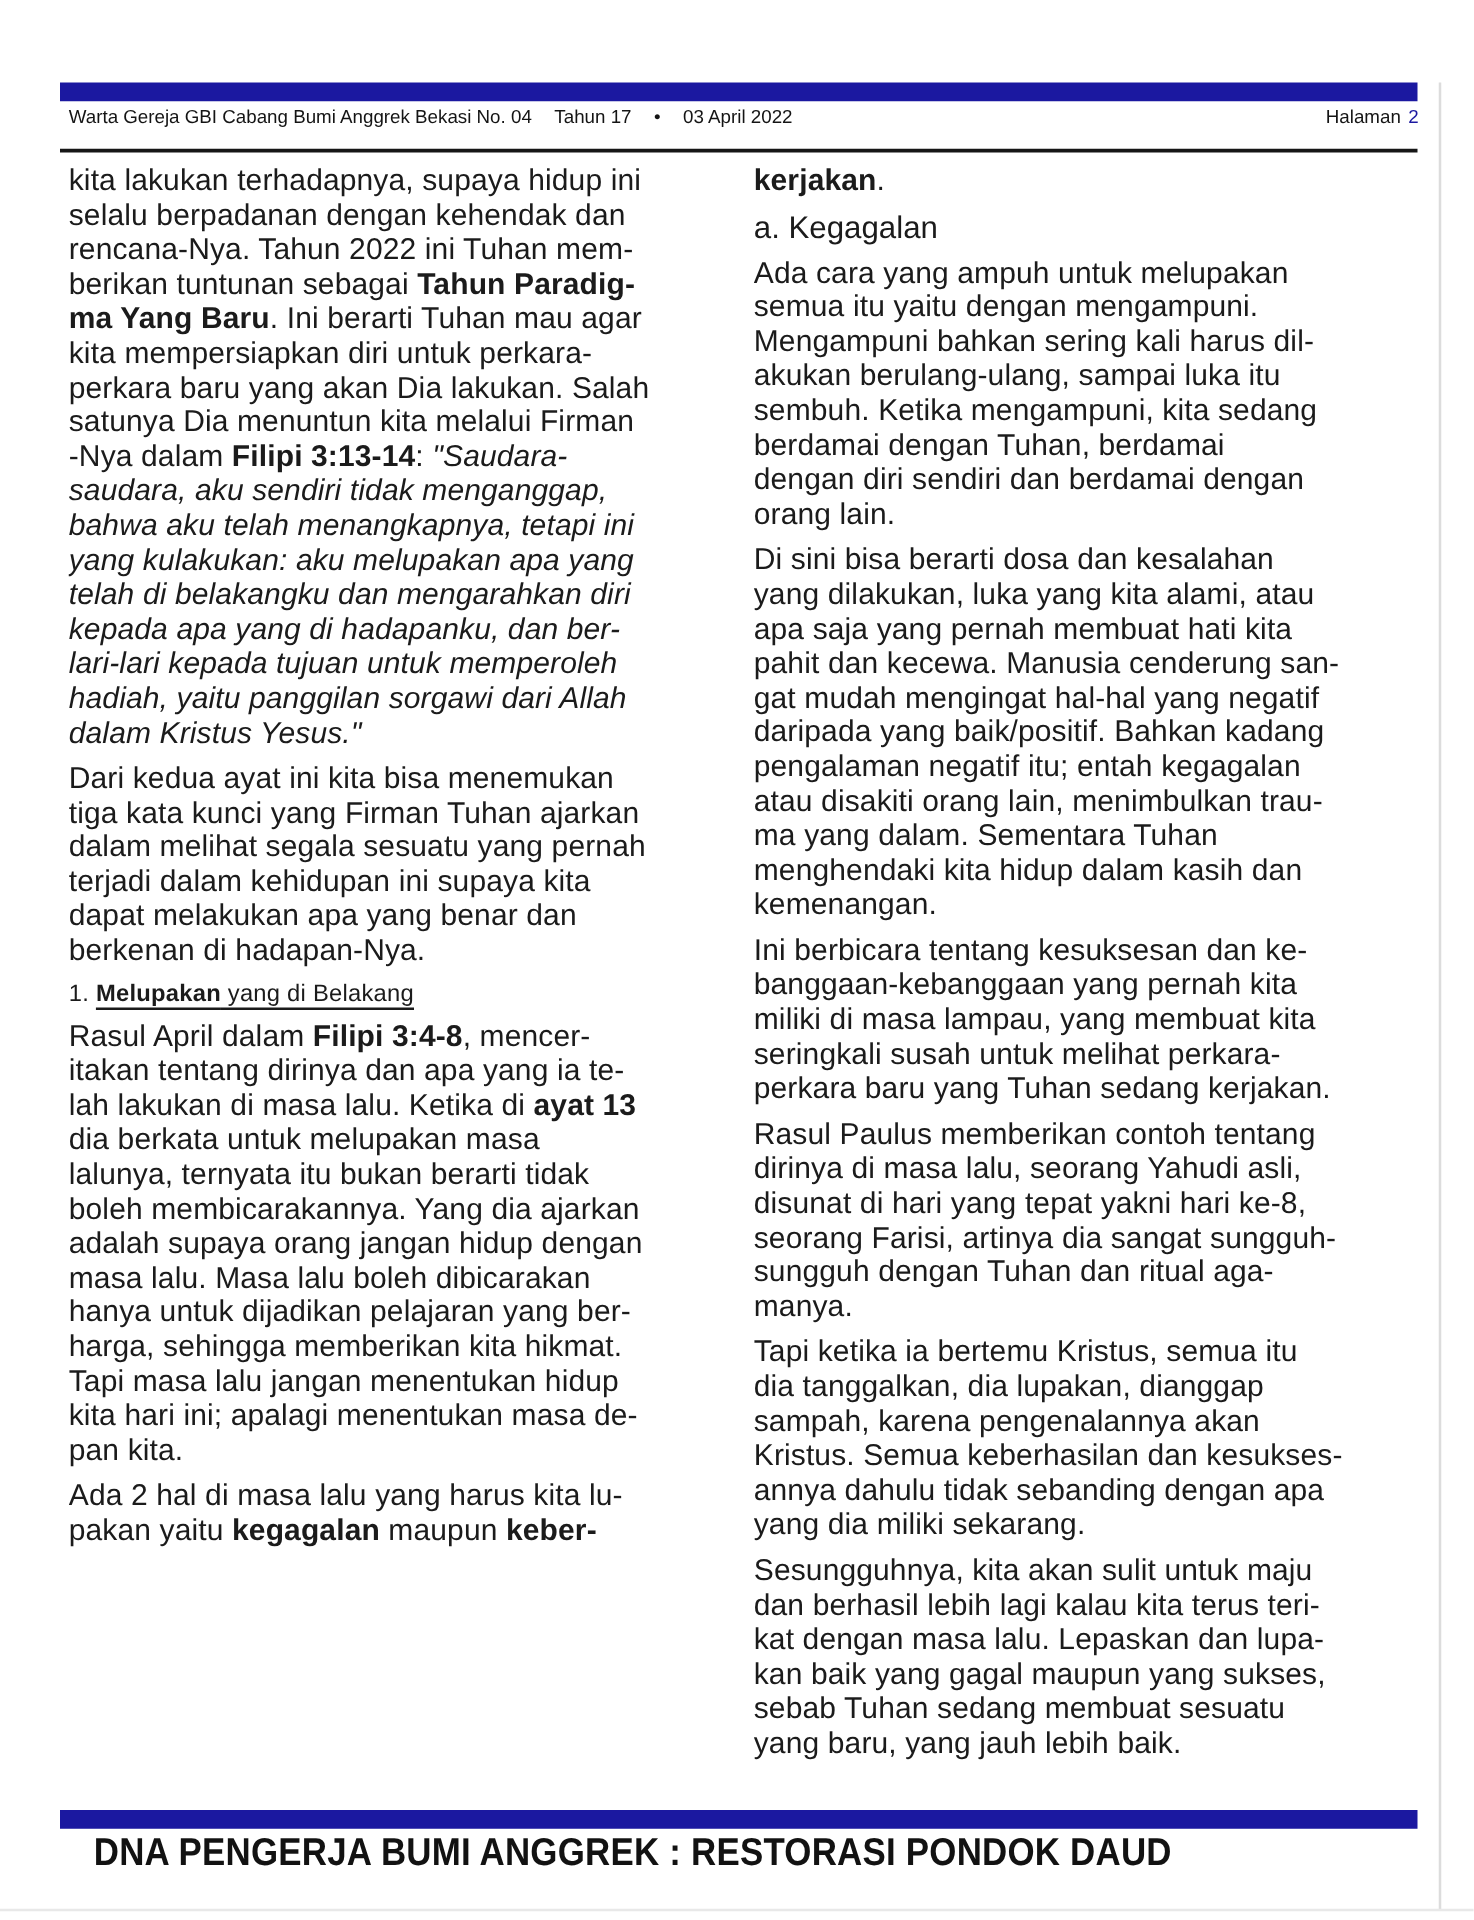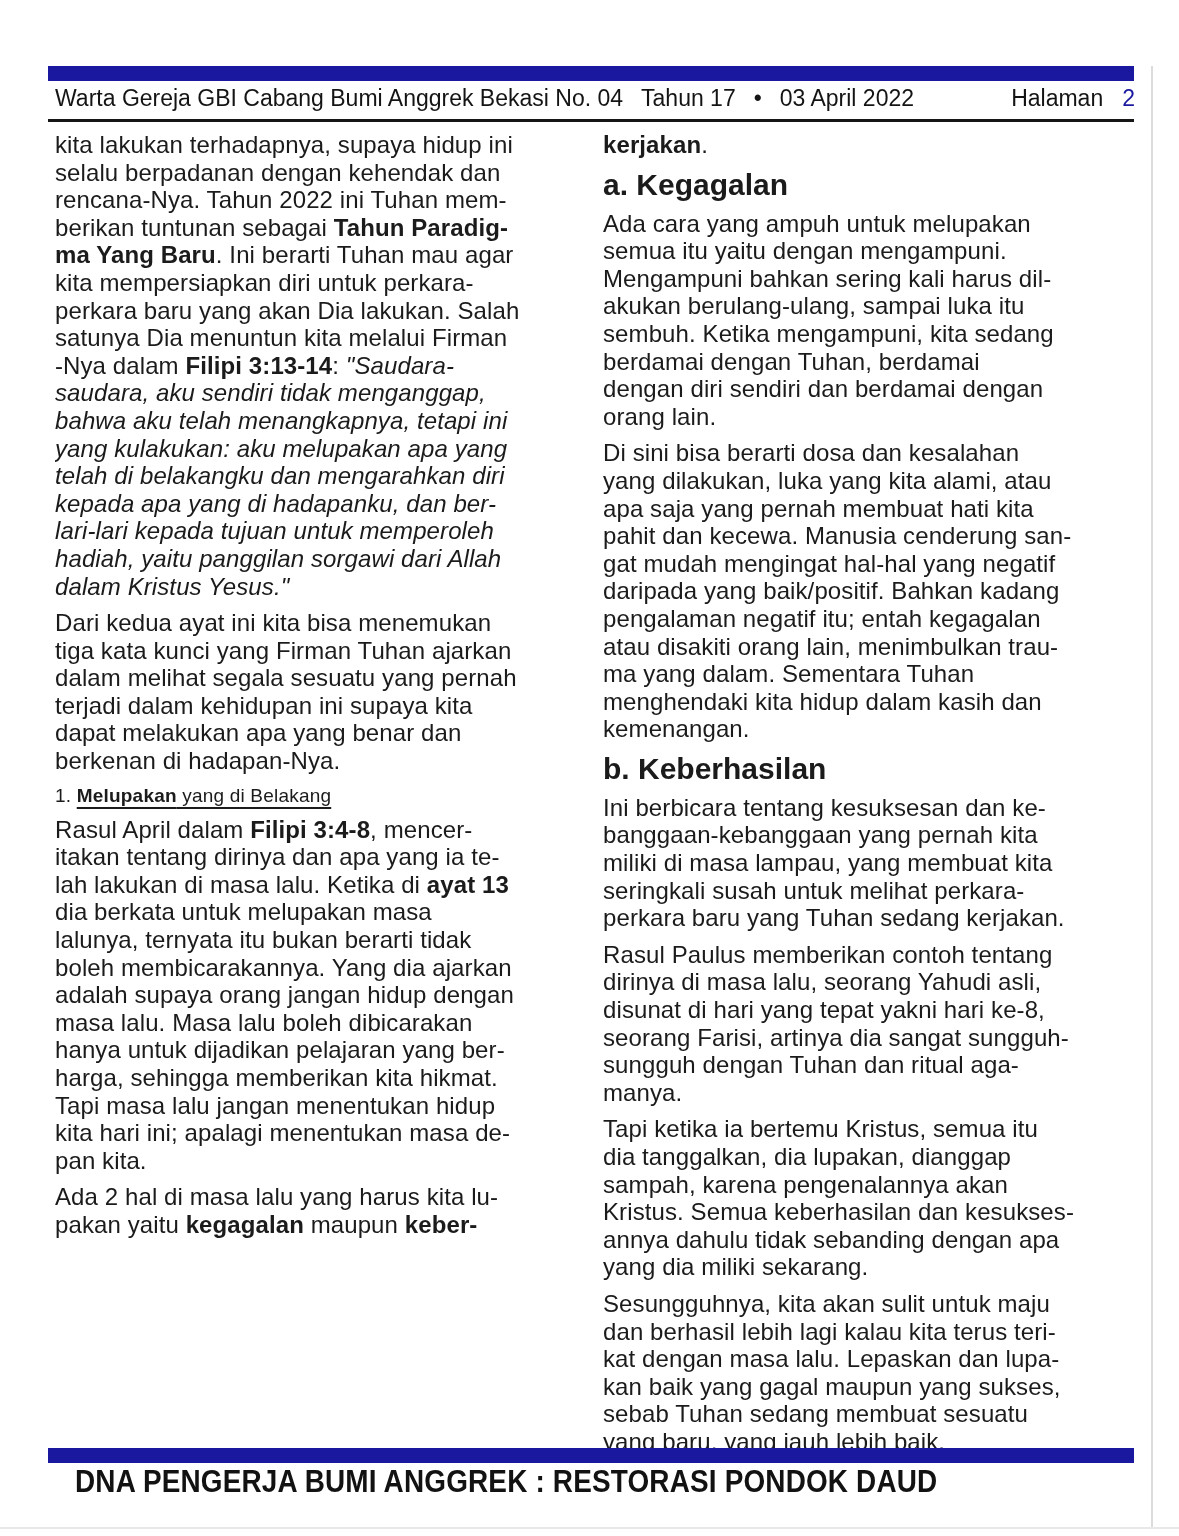--- a/index.html
+++ b/index.html
@@ -6,43 +6,43 @@
   body{
     width:1179px;height:1536px;position:relative;overflow:hidden;
     background:#ffffff;color:#1b1b1b;
     font-family:"Liberation Sans",sans-serif;
   }
   .accent-bar{position:absolute;left:48px;width:1086px;height:15px;background:#1b18a0;}
   .accent-bar.top{top:66px;}
   .accent-bar.bottom{top:1448px;}
   .header-row{
     position:absolute;left:55px;top:85px;width:1080px;
-    display:flex;align-items:baseline;font-size:23px;color:#141414;
+    display:flex;align-items:baseline;font-size:15px;color:#141414;
   }
   .header-left{display:flex;align-items:baseline;gap:18px;}
-  .header-right{margin-left:auto;display:flex;gap:19px;align-items:center;}
+  .header-right{margin-left:auto;display:flex;gap:6px;align-items:center;}
   .page-number{color:#1b18a0;}
   .header-rule{position:absolute;left:48px;top:119px;width:1086px;height:3px;background:#161616;}
   .columns{
     position:absolute;left:55px;top:131px;width:1080px;
     display:flex;gap:15px;
   }
   .col{width:533px;overflow:hidden;}
   .col.right{width:532px;}
   .para{
     margin:0 0 9px 0;
     font-size:24px;line-height:27.6px;
     white-space:pre-line;
     letter-spacing:0.1px;
   }
   .b{font-weight:700;}
   .i{font-style:italic;}
   .h-num{font-size:19px;font-weight:400;margin:10px 0 9px 0;letter-spacing:0.2px;}
   .h-num .u{text-decoration:underline;text-decoration-thickness:2px;text-underline-offset:5px;}
-  .h-sub{font-size:30px;font-weight:700;margin:6px 0 8px 0;}
+  .h-sub{font-size:25px;font-weight:400;margin:6px 0 8px 0;}
   .footer-banner{
     position:absolute;left:75px;top:1464px;
     font-size:31px;font-weight:700;color:#121212;
     transform:scaleX(0.9);transform-origin:left center;
     white-space:nowrap;letter-spacing:0.2px;
   }
   .scan-edge-v{position:absolute;left:1151px;top:66px;width:2px;height:1462px;background:#dcdcdc;}
   .scan-edge-h{position:absolute;left:0;top:1527px;width:1179px;height:2px;background:#e8e8e8;}
 </style>
 </head>
@@ -122,21 +122,20 @@
 yang dilakukan, luka yang kita alami, atau
 apa saja yang pernah membuat hati kita
 pahit dan kecewa. Manusia cenderung san-
 gat mudah mengingat hal-hal yang negatif
 daripada yang baik/positif. Bahkan kadang
 pengalaman negatif itu; entah kegagalan
 atau disakiti orang lain, menimbulkan trau-
 ma yang dalam. Sementara Tuhan
 menghendaki kita hidup dalam kasih dan
 kemenangan.</span></p>
-    <h3 class="h-sub">b. Keberhasilan</h3>
     <p class="para"><span>Ini berbicara tentang kesuksesan dan ke-
 banggaan-kebanggaan yang pernah kita
 miliki di masa lampau, yang membuat kita
 seringkali susah untuk melihat perkara-
 perkara baru yang Tuhan sedang kerjakan.</span></p>
     <p class="para"><span>Rasul Paulus memberikan contoh tentang
 dirinya di masa lalu, seorang Yahudi asli,
 disunat di hari yang tepat yakni hari ke-8,
 seorang Farisi, artinya dia sangat sungguh-
 sungguh dengan Tuhan dan ritual aga-

